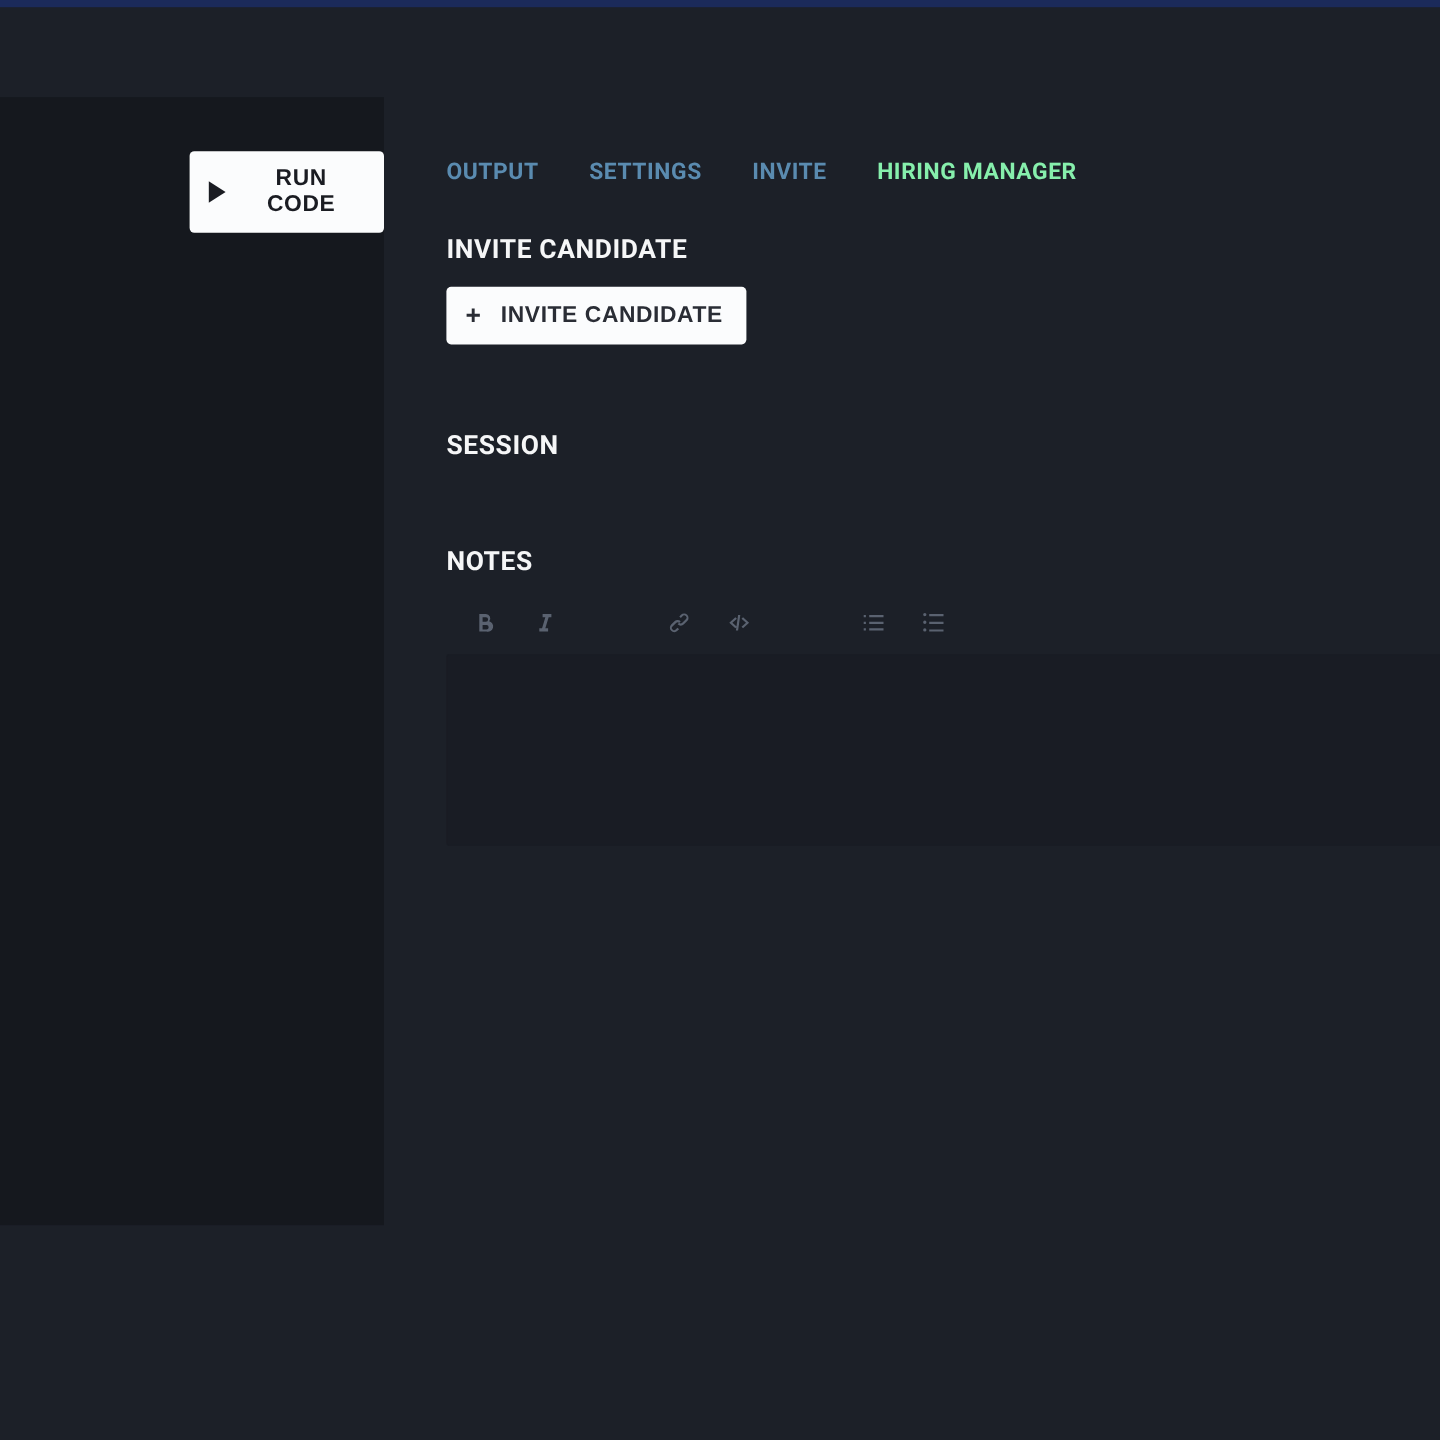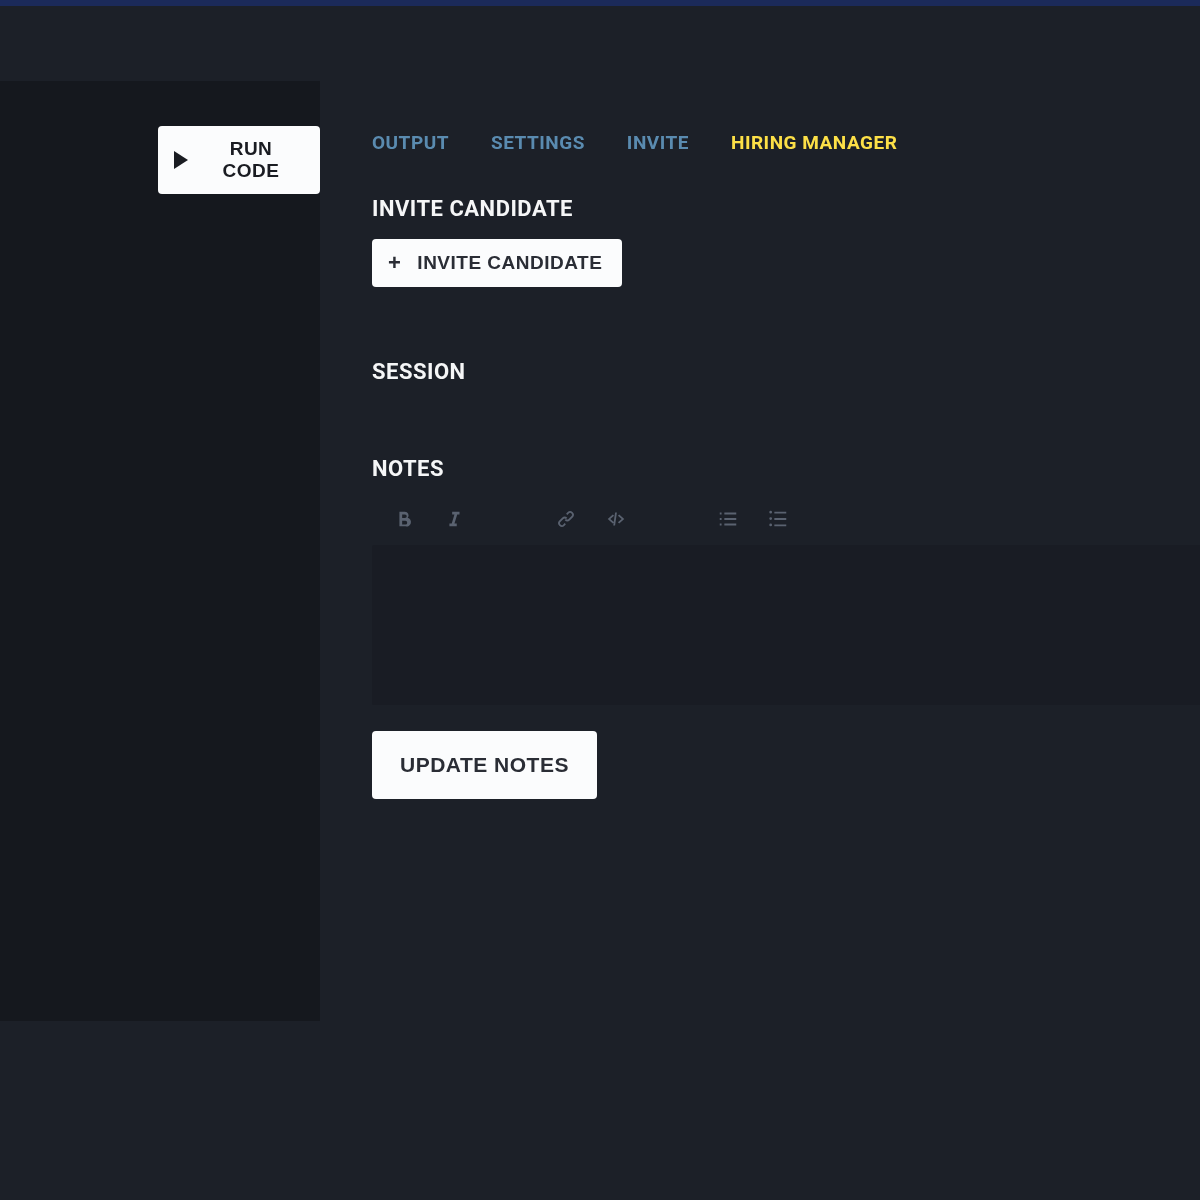--- a/index.html
+++ b/index.html
@@ -70,21 +70,21 @@
     margin-bottom: 42px;
   }
   .tab {
     font-size: 19px;
     font-weight: 700;
     letter-spacing: 0.5px;
     cursor: pointer;
     color: #5a8bb0;
   }
   .tab.active {
-    color: #fde047;
+    color: #86efac;
   }
   .section-header {
     font-size: 22px;
     font-weight: 700;
     letter-spacing: 0.5px;
     color: #f5f6f7;
     margin-bottom: 18px;
   }
   .white-btn {
     background: #fbfcfd;
@@ -230,17 +230,16 @@
         </div>
         <div class="tool">
           <svg viewBox="0 0 24 24">
               <path d="M4 6a1.5 1.5 0 1 1 0-3 1.5 1.5 0 0 1 0 3zm0 7a1.5 1.5 0 1 1 0-3 1.5 1.5 0 0 1 0 3zm0 7a1.5 1.5 0 1 1 0-3 1.5 1.5 0 0 1 0 3zM8 4h13v2H8V4zm0 7h13v2H8v-2zm0 7h13v2H8v-2z"></path>
             </svg>
         </div>
       </div>
 
       <div class="notes-area"></div>
 
-      <button class="update-btn">UPDATE NOTES</button>
     </div>
 
   </div>
 </div>
 
 </body></html>

